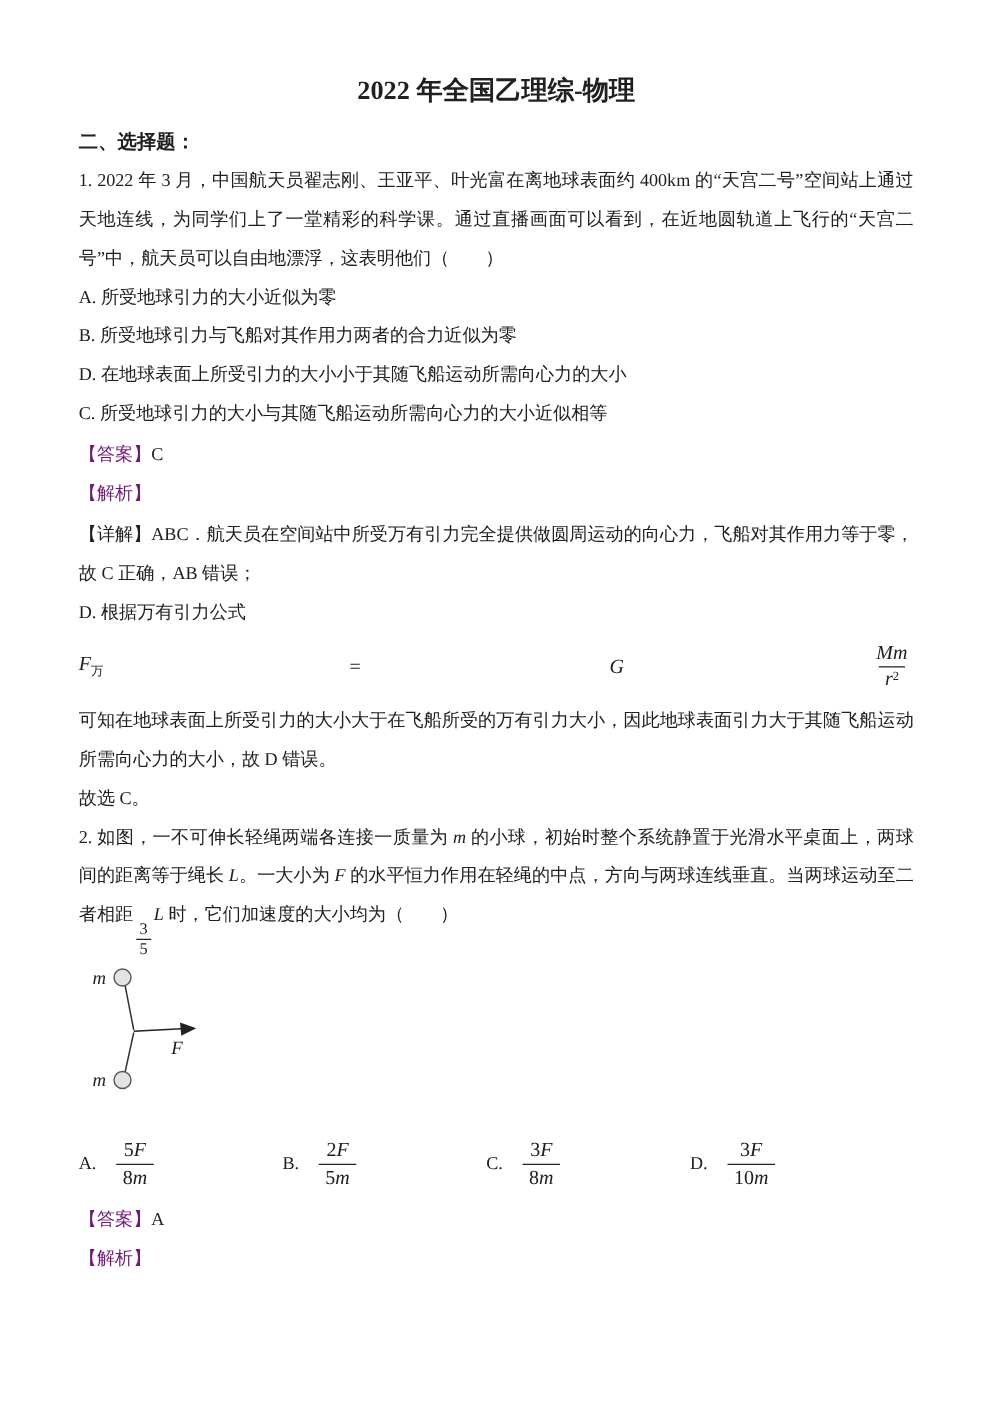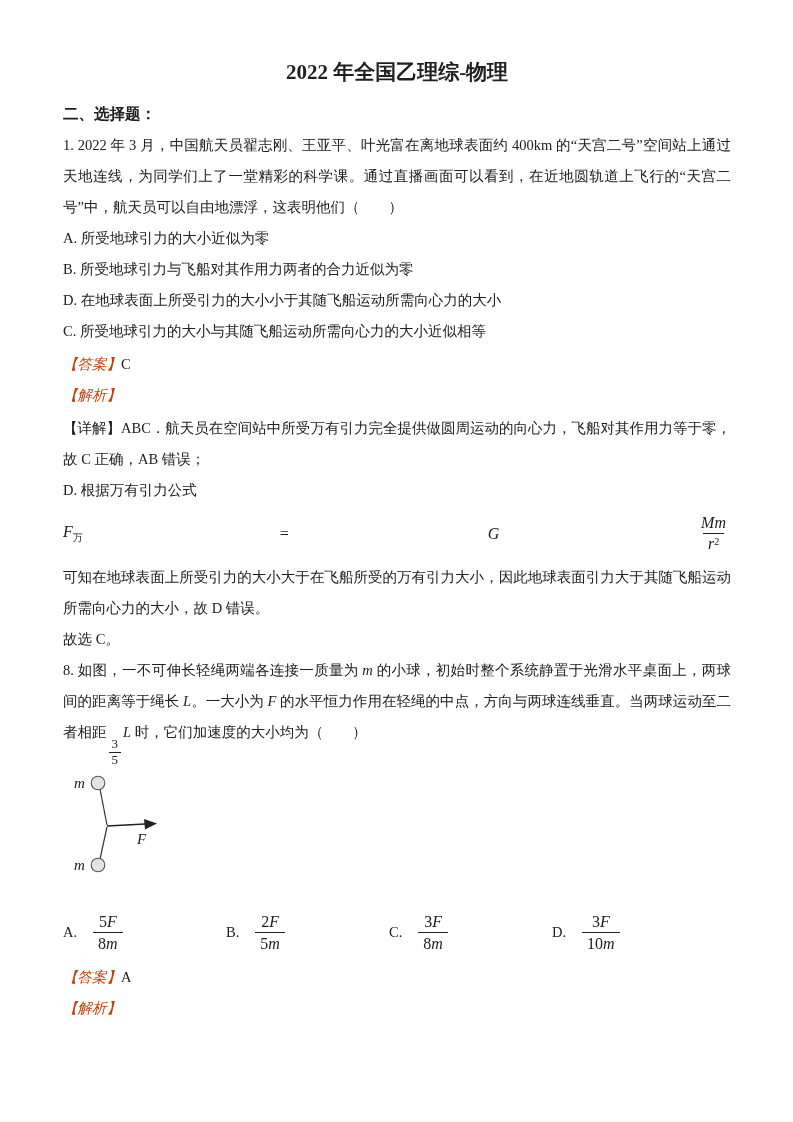--- a/index.html
+++ b/index.html
@@ -28,21 +28,21 @@
     margin: 0 0 10px 0;
     line-height: 32px;
   }
   .section-heading {
     font-weight: 700;
     font-size: 15.5px;
     line-height: 32px;
   }
   p { margin: 0; }
   .opt-line { line-height: 31px; font-family: Liberation Serif, serif; }
-  .marker-blue { color: #c2410c; font-style: italic; }
+  .marker-blue { color: #701a75; }
   .ans-line { margin-top: 2px; }
   .analysis-line { margin-bottom: 2px; }
   i.mvar { font-style: italic; font-family: "Liberation Serif", "DejaVu Serif", serif; }
 
   
   .formula-block {
     display: flex;
     justify-content: space-between;
     align-items: center;
     margin: 8px 0 8px 0;
@@ -135,21 +135,21 @@
       <i class="mvar">G</i>
       <span class="dfrac">
         <span class="num"><i class="mvar">Mm</i></span>
         <span class="den"><i class="mvar">r</i><sup class="exp">2</sup></span>
       </span>
     </div>
 
     <p>可知在地球表面上所受引力的大小大于在飞船所受的万有引力大小，因此地球表面引力大于其随飞船运动所需向心力的大小，故 D 错误。</p>
     <p>故选 C。</p>
 
-    <p><span>8. 如图，一不可伸长轻绳两端各连接一质量为 </span><i class="mvar">m</i><span> 的小球，初始时整个系统静置于光滑水平桌面上，两球间的距离等于绳长 </span><i class="mvar">L</i><span>。一大小为 </span><i class="mvar">F</i><span> 的水平恒力作用在轻绳的中点，方向与两球连线垂直。当两球运动至二者相距</span><span class="ifrac">
+    <p><span>2. 如图，一不可伸长轻绳两端各连接一质量为 </span><i class="mvar">m</i><span> 的小球，初始时整个系统静置于光滑水平桌面上，两球间的距离等于绳长 </span><i class="mvar">L</i><span>。一大小为 </span><i class="mvar">F</i><span> 的水平恒力作用在轻绳的中点，方向与两球连线垂直。当两球运动至二者相距</span><span class="ifrac">
           <span class="num">3</span>
           <span class="den">5</span>
         </span><i class="mvar">L</i><span> 时，它们加速度的大小均为（　　）</span></p>
 
     <div class="q2-figure">
       <svg width="180" height="104" viewBox="0 0 180 104">
 
         <line x1="37" y1="17" x2="44" y2="53" stroke="#333" stroke-width="1.2"></line>
         <line x1="37" y1="87" x2="44" y2="55" stroke="#333" stroke-width="1.2"></line>
 

